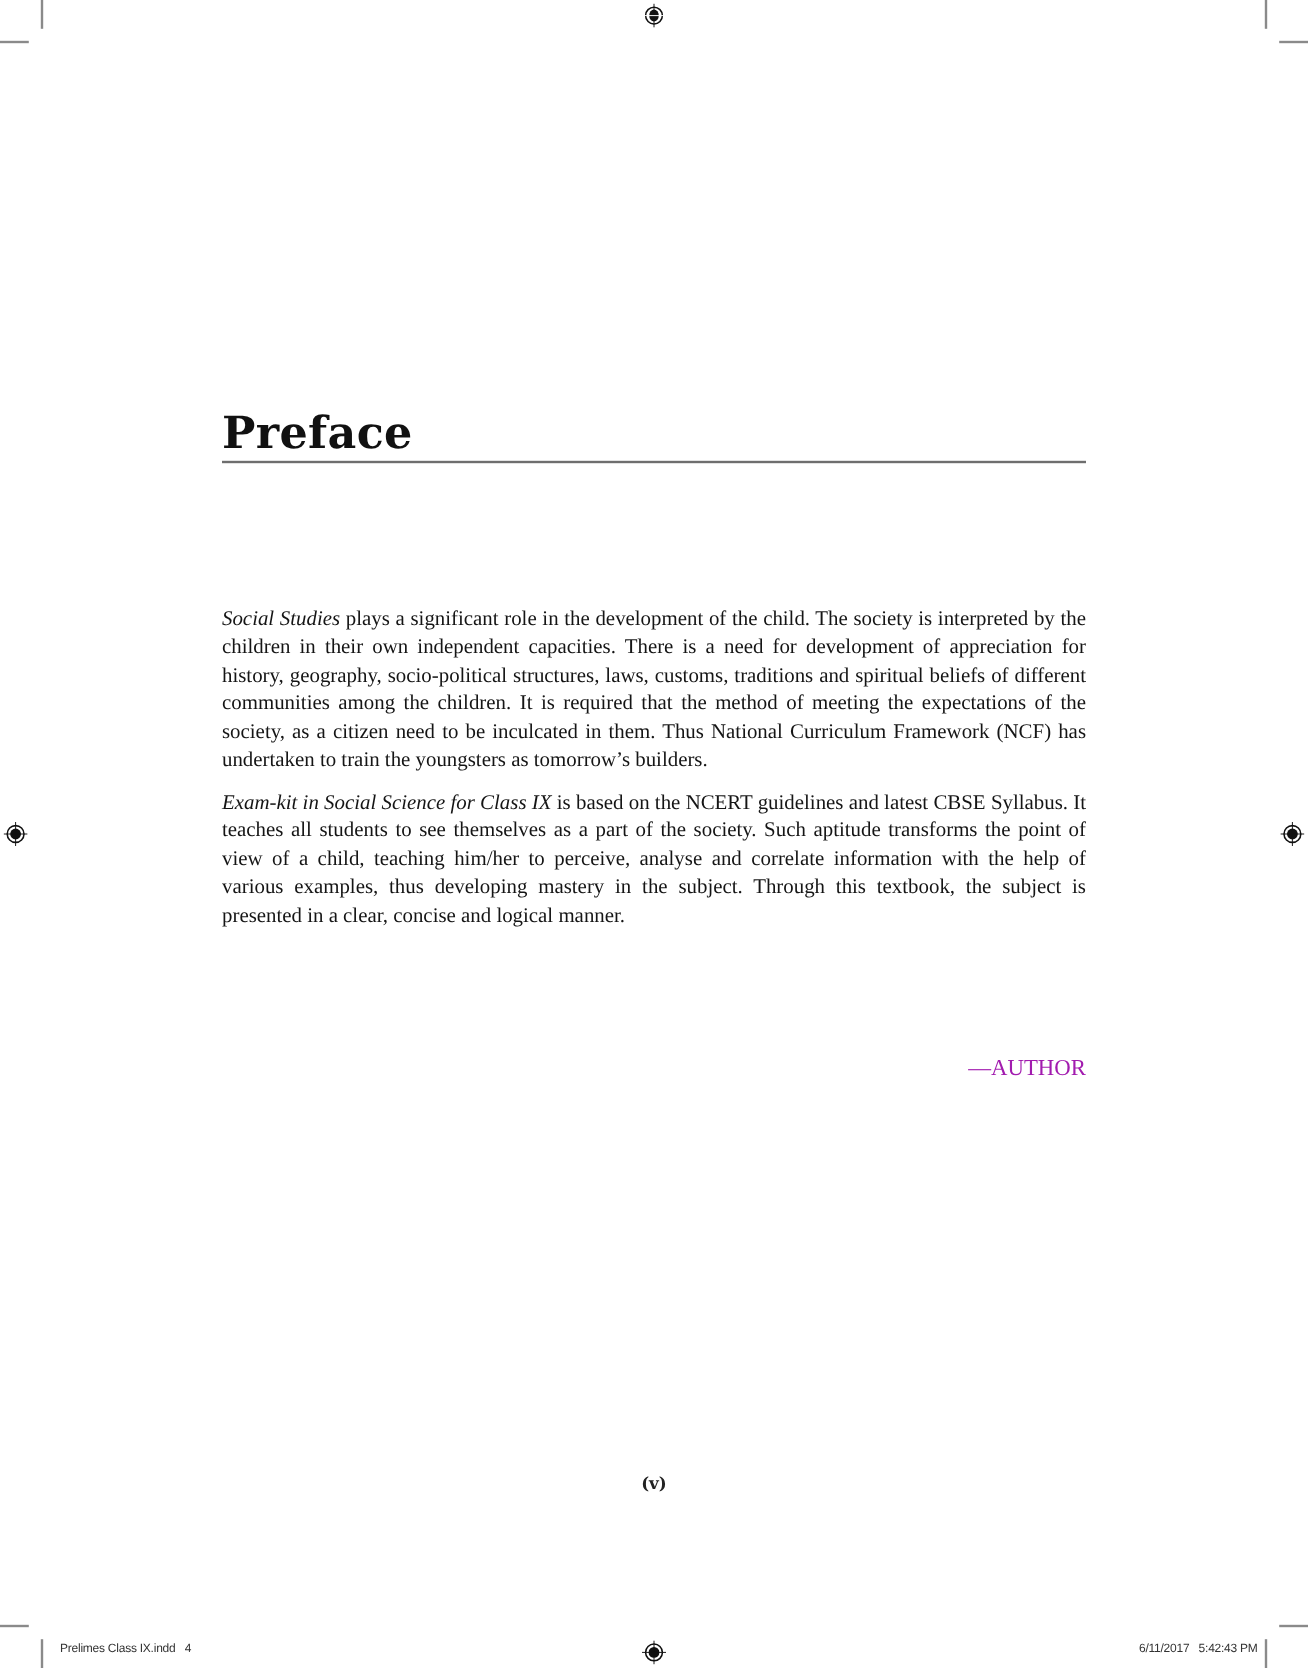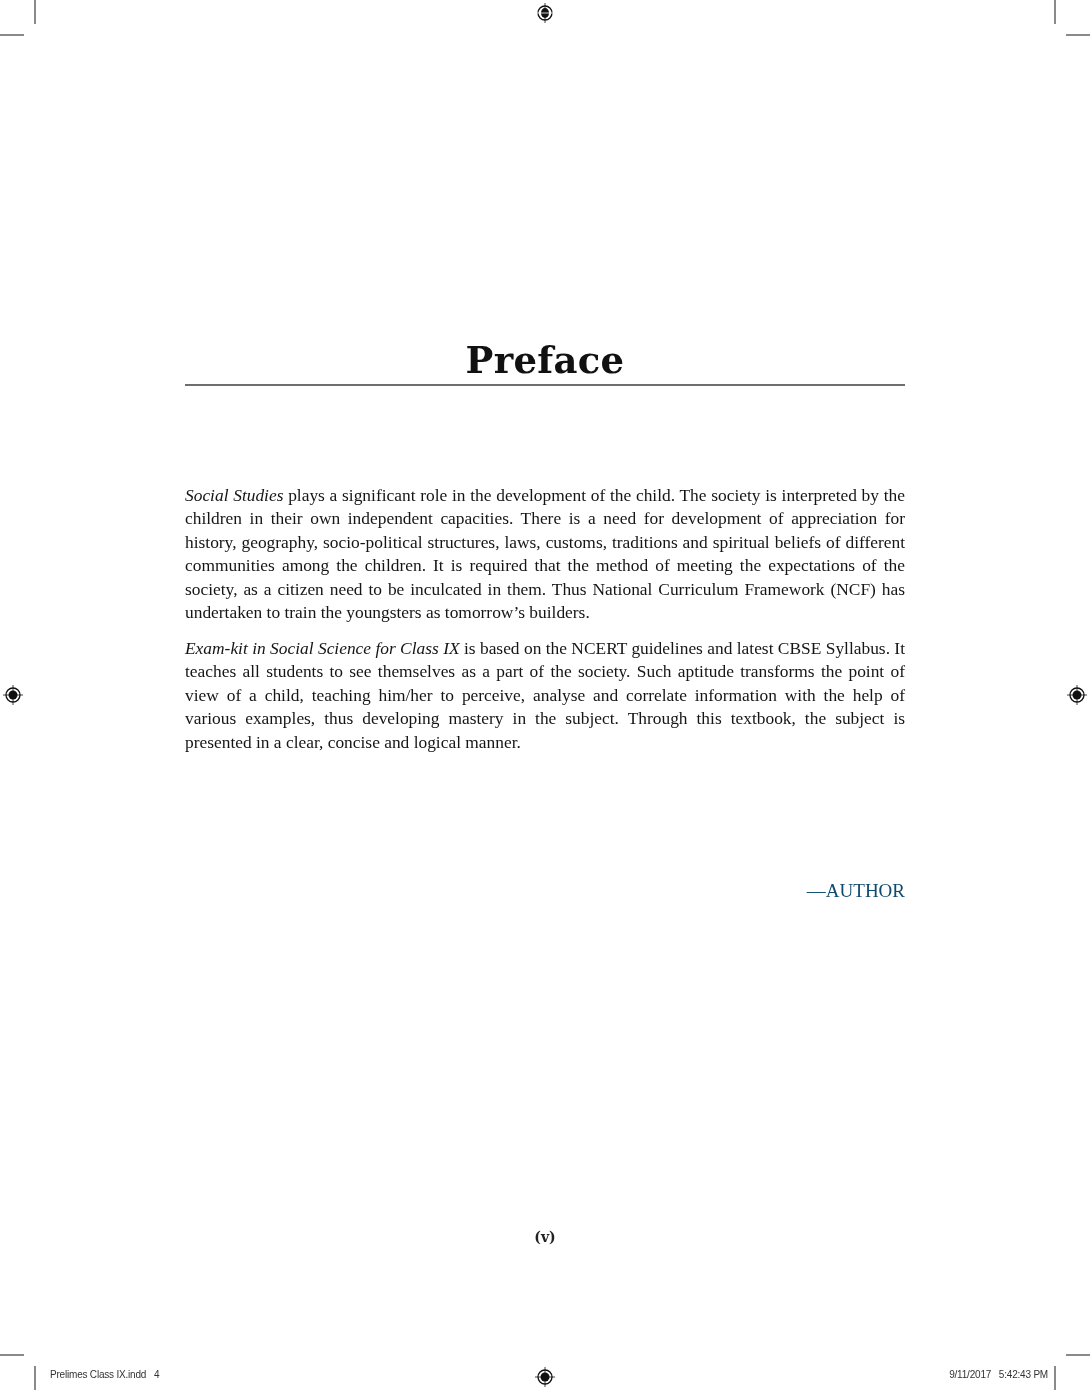--- a/index.html
+++ b/index.html
@@ -26,62 +26,61 @@
       width: 20px; height: 20px;
     }
     .reg svg { width: 20px; height: 20px; display: block; }
 
     
     .title {
       position: absolute;
       left: 185px;
       width: 720px;
       top: 338px;
-      text-align: center;
       font-family: "DejaVu Serif", "Liberation Serif", serif;
       font-weight: bold;
       font-size: 37px;
       letter-spacing: 0.3px;
       color: #111;
     }
     .title-rule {
       position: absolute;
       left: 185px;
       top: 384px;
       width: 720px;
       height: 2px;
       background: #6e6e6e;
     }
 
     
     .content {
       position: absolute;
       left: 185px;
-      top: 484px;
+      top: 504px;
       width: 720px;
       font-family: "Liberation Serif", "DejaVu Serif", serif;
       font-size: 17.4px;
       line-height: 23.4px;
       text-align: justify;
       color: #151515;
     }
     .content p {
       margin: 0 0 12.5px 0;
     }
     .content em {
       font-style: italic;
       font-weight: normal;
     }
     .signature {
       position: absolute;
       right: 185px;
       top: 880px;
       font-family: "Liberation Serif", "DejaVu Serif", serif;
       font-size: 19px;
-      color: #0c4a6e;
+      color: #a21caf;
     }
 
     .folio {
       position: absolute;
       left: 0;
       width: 1090px;
       top: 1229px;
       text-align: center;
       font-family: "DejaVu Serif", "Liberation Serif", serif;
       font-weight: bold;
@@ -151,13 +150,13 @@
 <div class="content">
   <p><em>Social Studies</em><span> plays a significant role in the development of the child. The society is interpreted by the children in their own independent capacities. There is a need for development of appreciation for history, geography, socio-political structures, laws, customs, traditions and spiritual beliefs of different communities among the children. It is required that the method of meeting the expectations of the society, as a citizen need to be inculcated in them. Thus National Curriculum Framework (NCF) has undertaken to train the youngsters as tomorrow’s builders.</span></p>
   <p><em>Exam-kit in Social Science for Class IX</em><span> is based on the NCERT guidelines and latest CBSE Syllabus. It teaches all students to see themselves as a part of the society. Such aptitude transforms the point of view of a child, teaching him/her to perceive, analyse and correlate information with the help of various examples, thus developing mastery in the subject. Through this textbook, the subject is presented in a clear, concise and logical manner.</span></p>
 </div>
 
 <div class="signature">—AUTHOR</div>
 
 <div class="folio">(v)</div>
 
 <div class="slug left" style="white-space:pre;">Prelimes Class IX.indd   4</div>
-<div class="slug right" style="white-space:pre;">9/11/2017   5:42:43 PM</div>
+<div class="slug right" style="white-space:pre;">6/11/2017   5:42:43 PM</div>
 
 </body></html>

